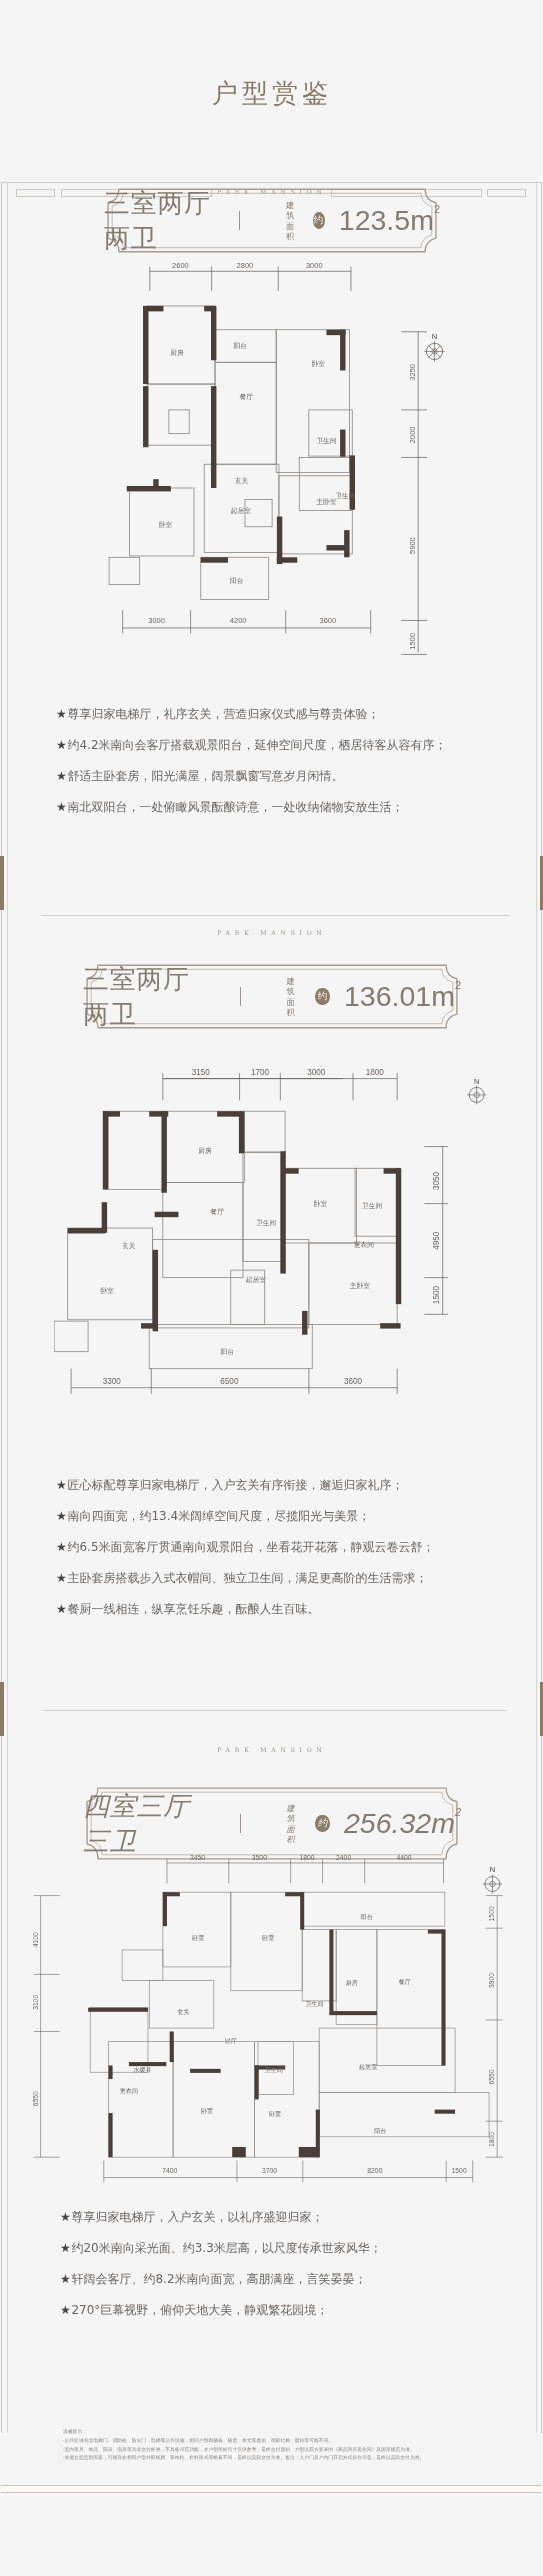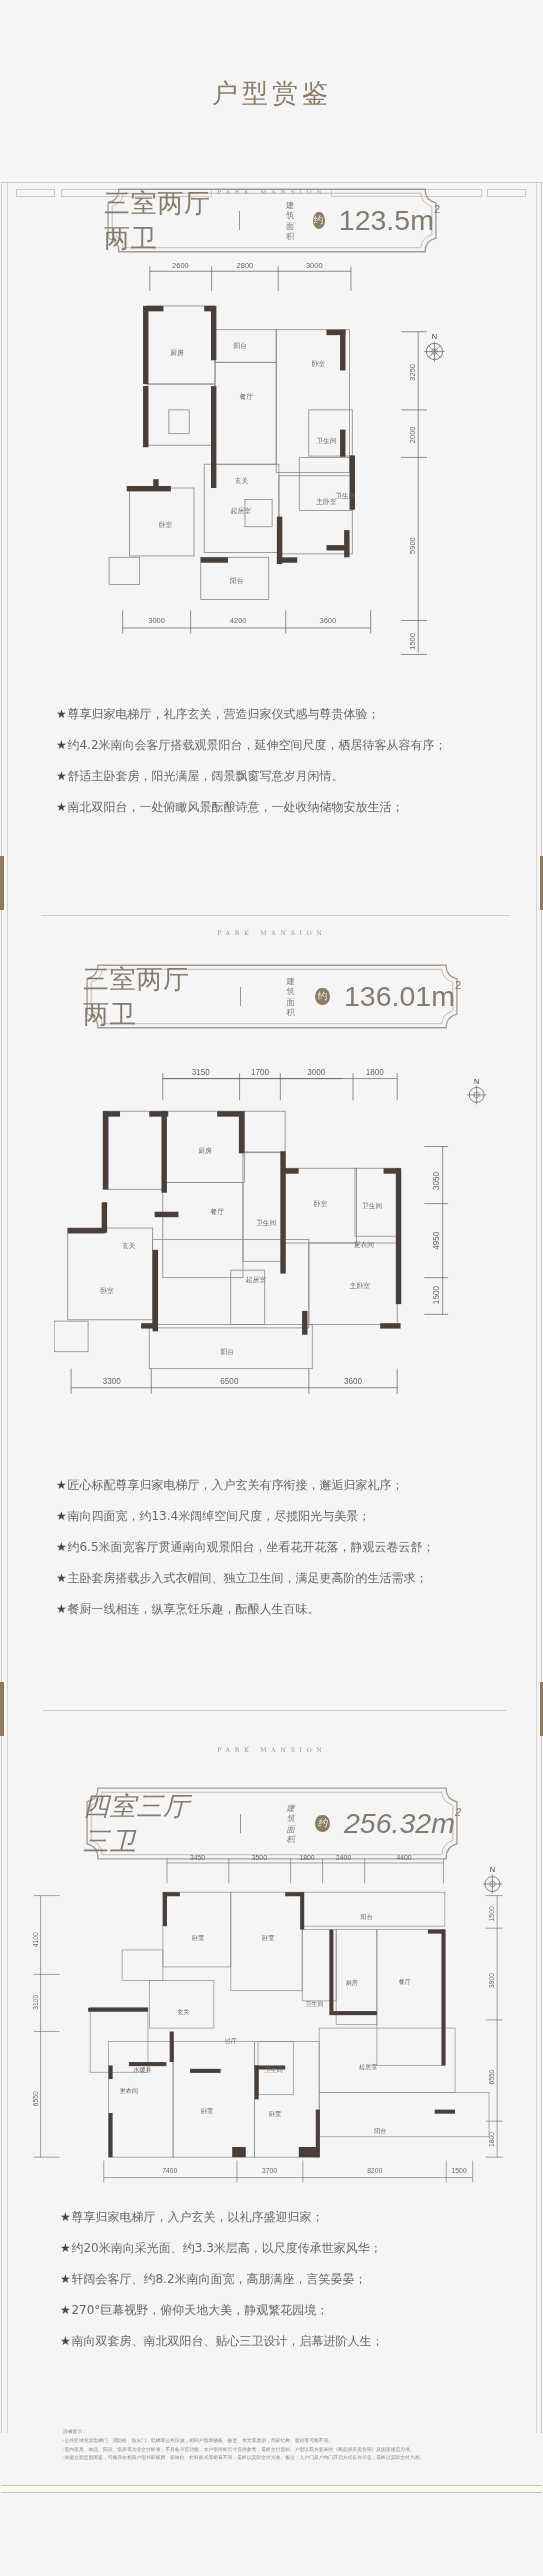--- a/index.html
+++ b/index.html
@@ -478,21 +478,20 @@
       <text x="636" y="538">1500</text>
     </g>
   </svg>
 </div>
 
 <ul class="features" style="top:2202px; left:60px;">
   <li><span class="star">★</span><span>尊享归家电梯厅，入户玄关，以礼序盛迎归家；</span></li>
   <li><span class="star">★</span><span>约20米南向采光面、约3.3米层高，以尺度传承世家风华；</span></li>
   <li><span class="star">★</span><span>轩阔会客厅、约8.2米南向面宽，高朋满座，言笑晏晏；</span></li>
   <li><span class="star">★</span><span>270°巨幕视野，俯仰天地大美，静观繁花园境；</span></li>
-  <li><span class="star">★</span><span>南向双套房、南北双阳台、贴心三卫设计，启幕进阶人生；</span></li>
 </ul>
 
 <div class="disclaimer" style="top:2428px;">
   <p>温馨提示：</p>
   <p>·公共区域包含电梯门、消防栓、防火门、电梯等公共设施，相同户型因楼栋、楼层、单元等差别，局部结构、面积等可能不同。</p>
   <p>·室内家具、饰品、陈设、电器等为非交付标准，不具备示范功能，本户型所标尺寸仅供参考，最终交付面积、户型以双方签署的《商品房买卖合同》及国家规范为准。</p>
   <p>·依据立面造型因素，可能存在相同户型外部线脚、装饰柱、栏杆形式等略有不同，最终以实际交付为准。备注：入户门及户内门开启方式仅作示意，最终以实际交付为准。</p>
 </div>
 
 

